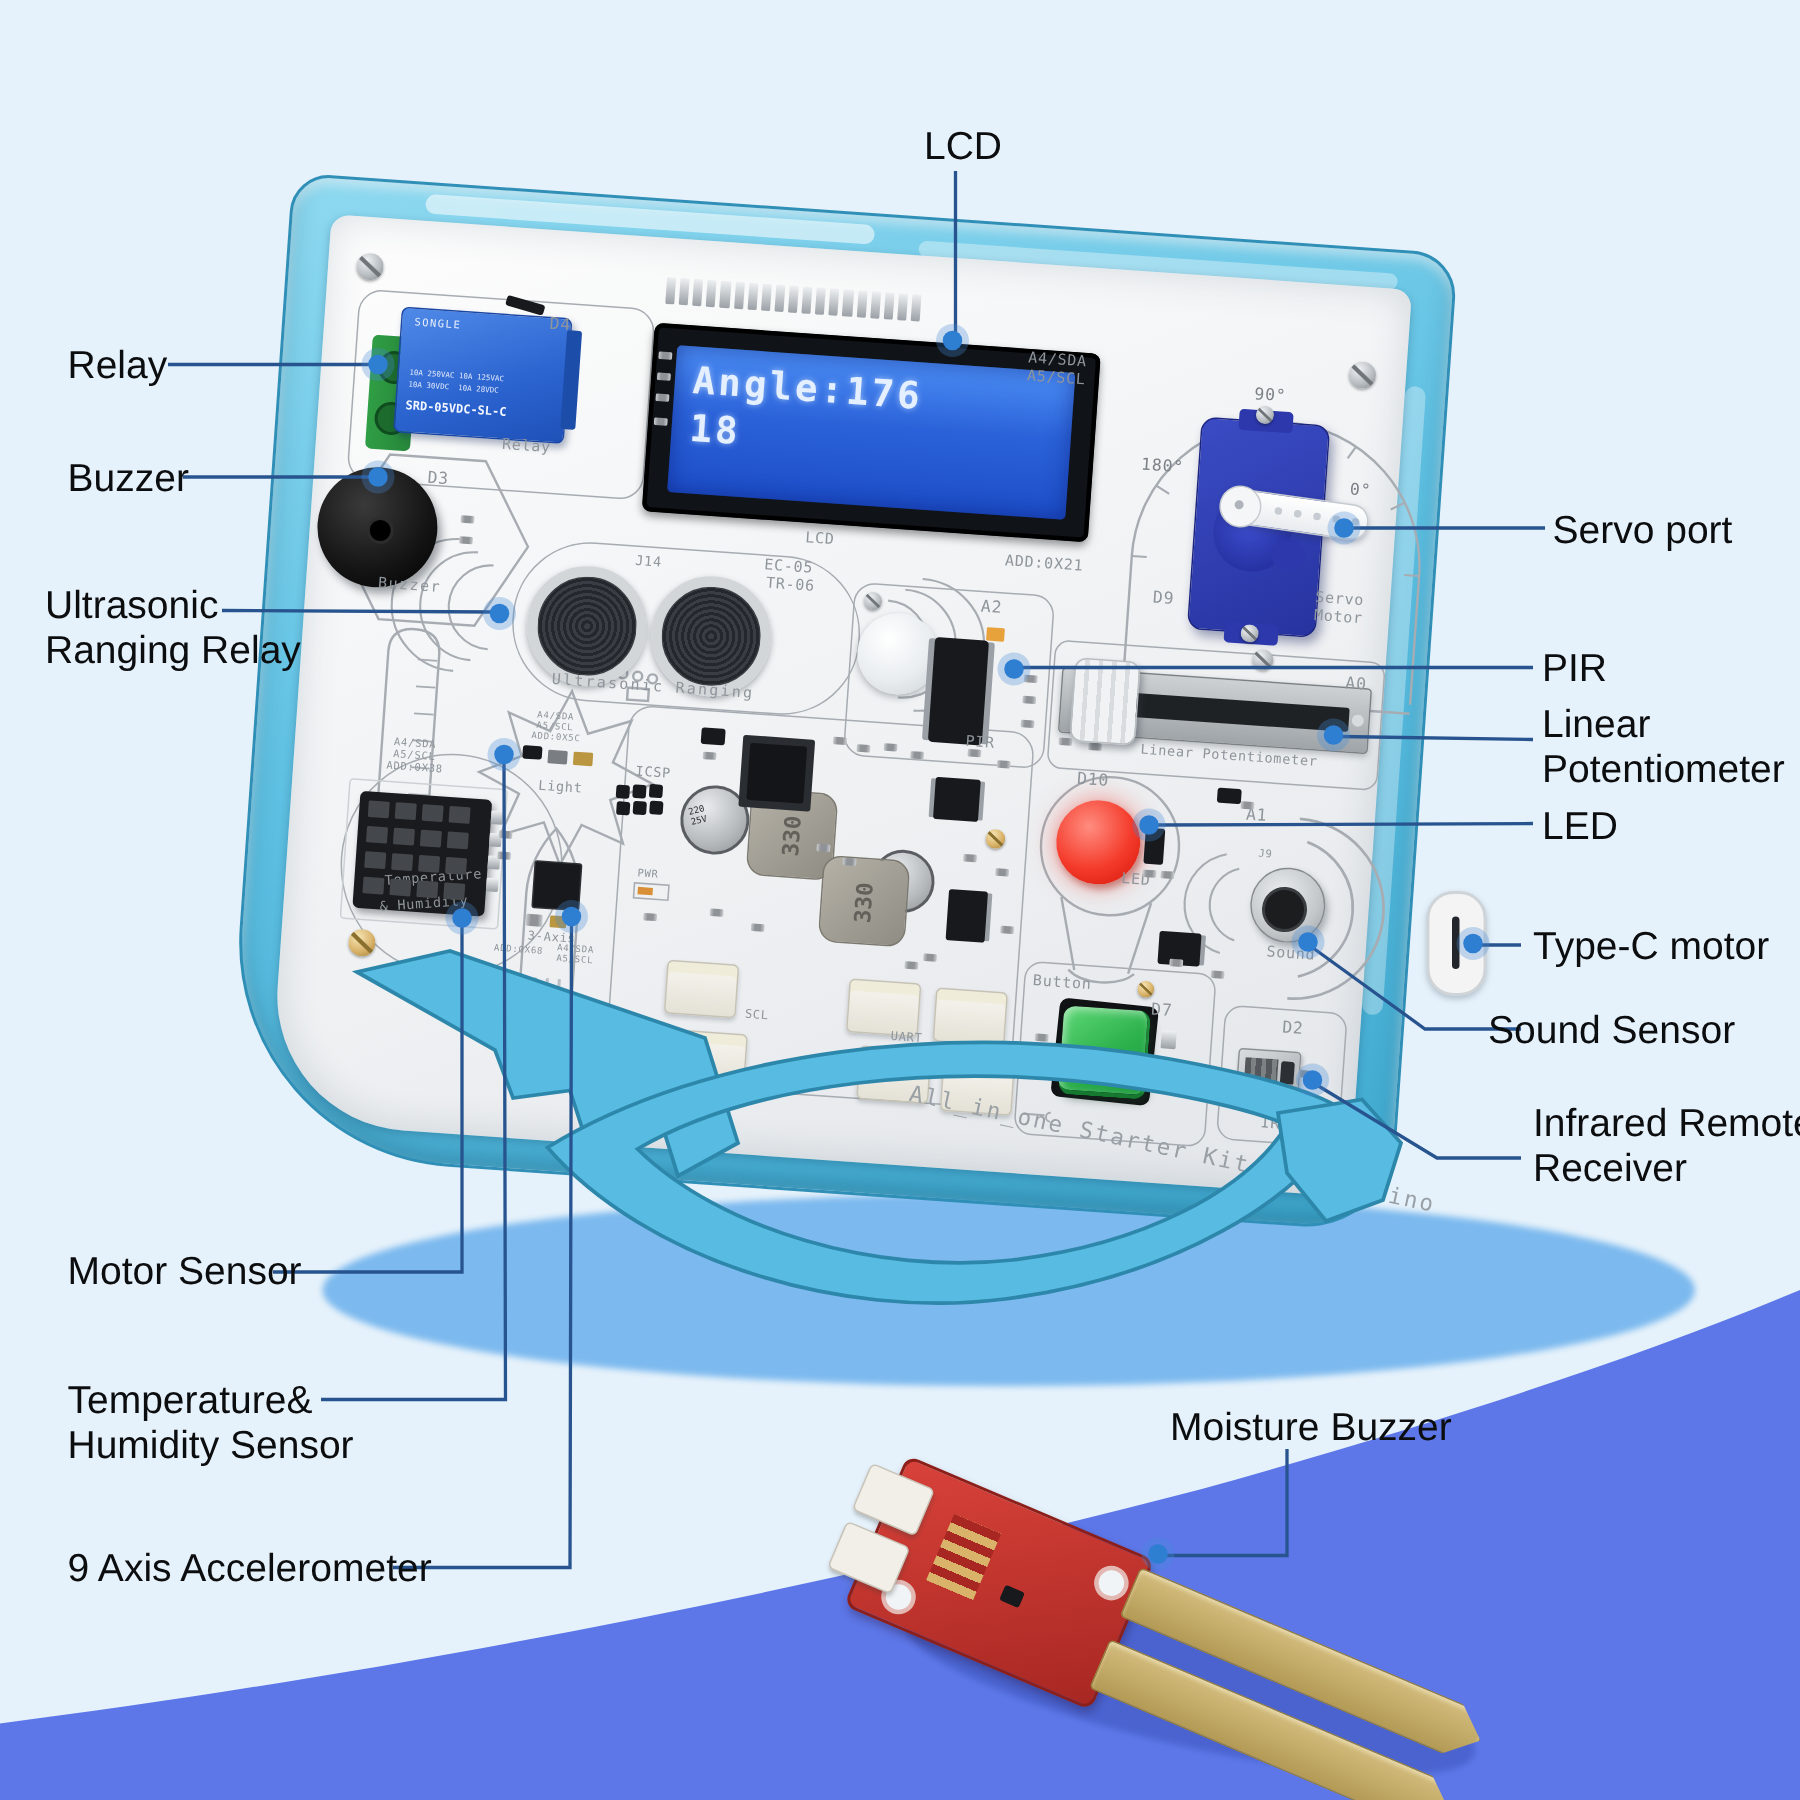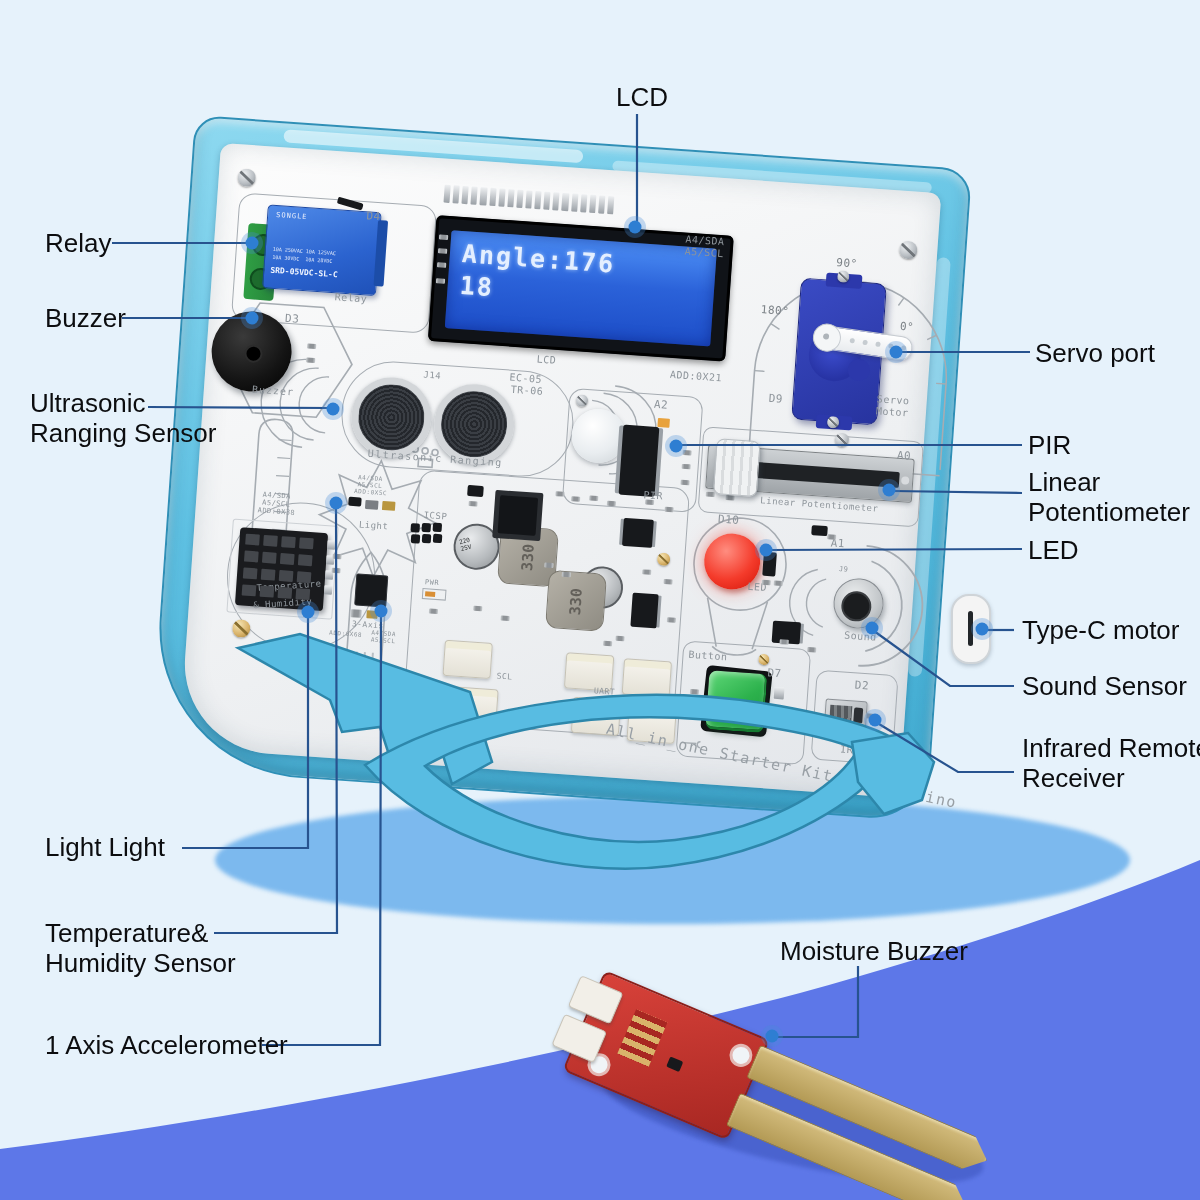--- a/index.html
+++ b/index.html
@@ -453,24 +453,24 @@
       <circle cx="308" cy="612" r="6.5"></circle>
     <circle cx="336" cy="503" r="6.5"></circle>
       <circle cx="381" cy="611" r="6.5"></circle>
       <circle cx="772" cy="1036" r="6.5"></circle>
   </g>
 </svg>
 
 <div class="lbl" style="left:612px;top:82px;width:60px;text-align:center;">LCD</div>
 <div class="lbl" style="left:45px;top:228px;">Relay</div>
 <div class="lbl" style="left:45px;top:303px;">Buzzer</div>
-<div class="lbl" style="left:30px;top:388px;width:190px;">Ultrasonic Ranging Sensor</div>
+<div class="lbl" style="left:30px;top:388px;width:190px;">Ultrasonic Ranging Relay</div>
 <div class="lbl" style="left:1035px;top:338px;">Servo port</div>
 <div class="lbl" style="left:1028px;top:430px;">PIR</div>
 <div class="lbl" style="left:1028px;top:467px;width:190px;">Linear Potentiometer</div>
 <div class="lbl" style="left:1028px;top:535px;">LED</div>
 <div class="lbl" style="left:1022px;top:615px;">Type-C motor</div>
-<div class="lbl" style="left:1022px;top:671px;">Sound Sensor</div>
+<div class="lbl" style="left:992px;top:671px;">Sound Sensor</div>
 <div class="lbl" style="left:1022px;top:733px;width:205px;">Infrared Remote Receiver</div>
-<div class="lbl" style="left:45px;top:832px;">Light Light</div>
+<div class="lbl" style="left:45px;top:832px;">Motor Sensor</div>
 <div class="lbl" style="left:45px;top:918px;width:235px;">Temperature&amp; Humidity Sensor</div>
-<div class="lbl" style="left:45px;top:1030px;">1 Axis Accelerometer</div>
+<div class="lbl" style="left:45px;top:1030px;">9 Axis Accelerometer</div>
 <div class="lbl" style="left:780px;top:936px;">Moisture Buzzer</div>
 
 </body></html>

